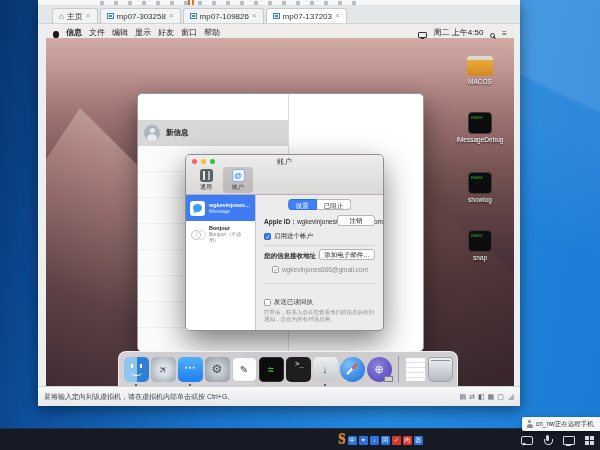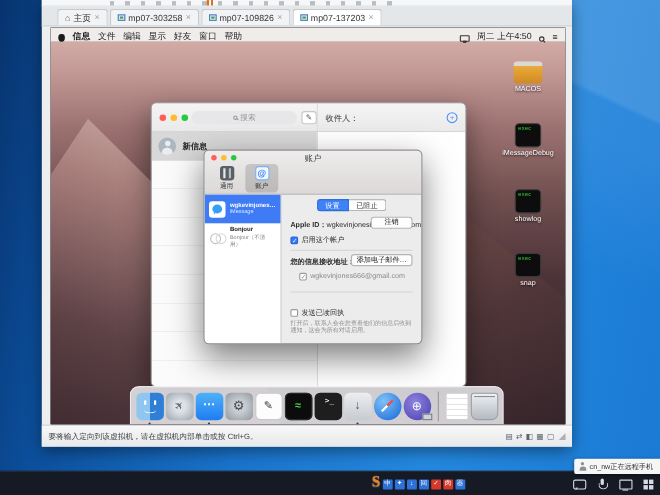--- a/index.html
+++ b/index.html
@@ -86,21 +86,21 @@
   .mw-divider { position:absolute; left:150px; top:0; bottom:0; width:1px; background:#dcdcdc; }
   .mw-list { position:absolute; left:0; top:26px; bottom:0; width:150px; background:#fbfbfc;
     background-image:repeating-linear-gradient(180deg, transparent 0 25px, #efefef 25px 26px); }
   .mrow { height:26px; background:#d8d8d8; display:flex; align-items:center; gap:6px; padding:0 6px; }
   .avatar { width:16px; height:16px; border-radius:50%; background:#aeb6bf; position:relative; overflow:hidden; }
   .avatar::before { content:""; position:absolute; left:5.5px; top:3px; width:5px; height:5px; border-radius:50%; background:#e9edf1; }
   .avatar::after { content:""; position:absolute; left:3px; top:9px; width:10px; height:7px; border-radius:5px 5px 0 0; background:#e9edf1; }
   .mrow .t { font-size:7.5px; font-weight:bold; color:#222; }
 
   
-  .prefwin { position:absolute; left:139px; top:98px; width:199px; height:177px; z-index:4;
+  .prefwin { position:absolute; left:139px; top:116px; width:199px; height:177px; z-index:4;
     border-radius:5px; box-shadow:0 12px 30px rgba(0,0,0,.5); border:1px solid #8f8f8f; overflow:hidden; background:#ececec; }
   .pw-head { position:relative; height:40px; background:linear-gradient(#eeecec,#dbd8d7); border-bottom:1px solid #b5b2b0; }
   .prefwin .lights { left:6px; top:4px; } .prefwin .lt { width:5px; height:5px; }
   .pw-title { position:absolute; top:2px; left:0; right:0; text-align:center; font-size:7.5px; color:#3d3d3d; }
   .pw-tools { position:absolute; left:5px; top:12px; display:flex; gap:2px; }
   .pw-tool { width:30px; height:26px; display:flex; flex-direction:column; align-items:center; gap:1px; border-radius:4px; padding-top:2px; }
   .pw-tool.sel { background:rgba(0,0,0,.14); }
   .pw-tool .cap { font-size:6px; color:#333; }
   .ico-general { width:13px; height:13px; border-radius:3px; background:#5a5f66; position:relative; }
   .ico-general::before { content:""; position:absolute; left:3px; top:2px; width:2px; height:9px; background:#e8e8e8; }
@@ -273,36 +273,20 @@
             <span class="lbl">showlog</span>
           </div>
           <div class="dicon" style="top:192px;">
             <span class="tile-app">
                 <span class="exec">exec</span>
               </span>
             <span class="lbl">snap</span>
           </div>
 
           <div class="msgwin">
-            <div class="mw-head">
-              <span class="lights">
-                <span class="lt r"></span>
-                <span class="lt y"></span>
-                <span class="lt g"></span>
-              </span>
-              <span class="searchbox">
-                <span class="smag"></span>
-                <span>搜索</span>
-              </span>
-              <span class="composebtn">
-                <span>✎</span>
-              </span>
-              <span class="to-label">收件人：</span>
-              <span class="addbtn">＋</span>
-            </div>
             <div class="mw-divider"></div>
             <div class="mw-list">
               <div class="mrow">
                 <span class="avatar"></span>
                 <span class="t">新信息</span>
               </div>
             </div>
           </div>
 
           <div class="prefwin">

